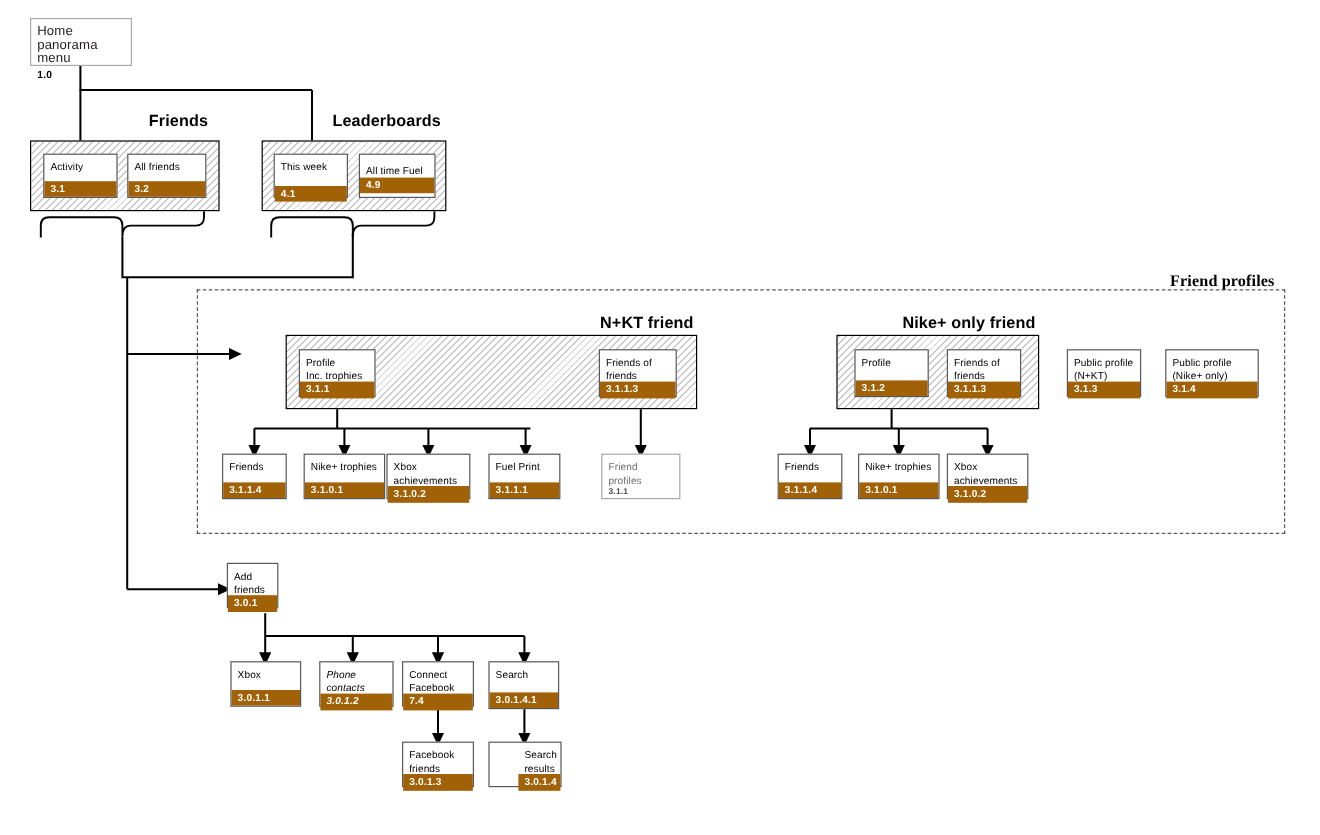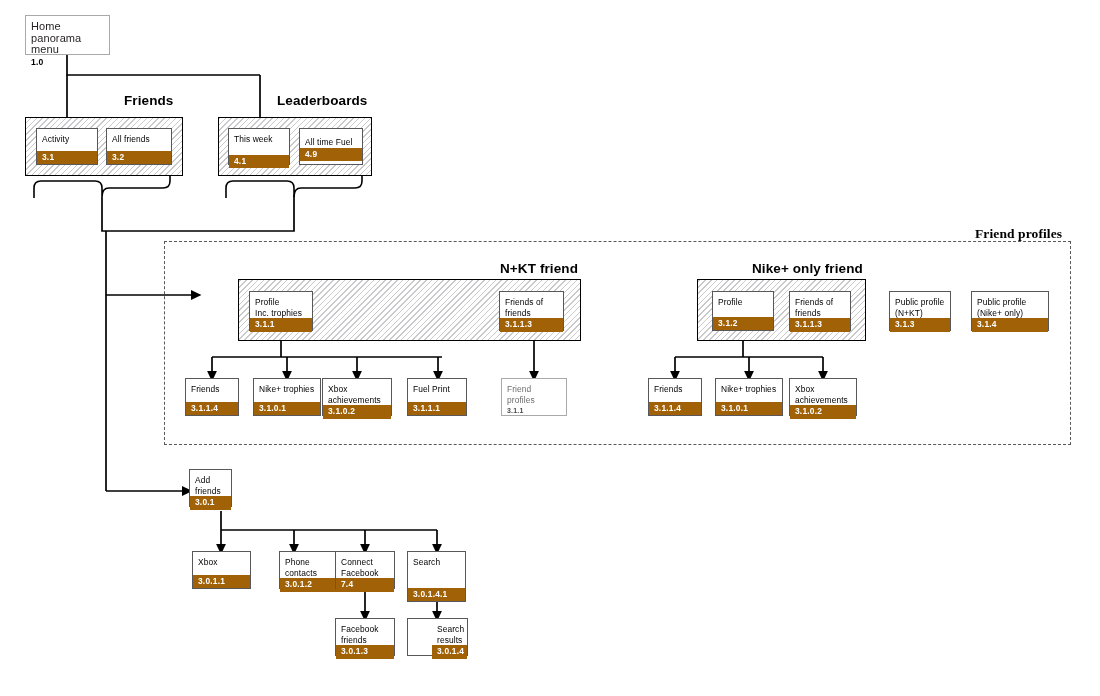--- a/index.html
+++ b/index.html
@@ -272,29 +272,29 @@
         <div class="node-code">3.1.0.2</div>
       </div>
       <div class="node" style="left: 189px; top: 469px; width: 43px; height: 38px;">
         <div class="node-title">Add friends</div>
         <div class="node-code">3.0.1</div>
       </div>
       <div class="node" style="left: 192px; top: 551px; width: 59px; height: 38px;">
         <div class="node-title">Xbox</div>
         <div class="node-code">3.0.1.1</div>
       </div>
-      <div class="node" style="left: 279px; top: 551px; width: 62px; height: 38px;">
+      <div class="node" style="left: 266px; top: 551px; width: 62px; height: 38px; font-style: italic;">
         <div class="node-title">Phone contacts</div>
         <div class="node-code">3.0.1.2</div>
       </div>
       <div class="node" style="left: 335px; top: 551px; width: 60px; height: 38px;">
         <div class="node-title">Connect<br>Facebook</div>
         <div class="node-code">7.4</div>
       </div>
-      <div class="node" style="left: 407px; top: 551px; width: 59px; height: 51px;">
+      <div class="node" style="left: 407px; top: 551px; width: 59px; height: 40px;">
         <div class="node-title">Search</div>
         <div class="node-code">3.0.1.4.1</div>
       </div>
       <div class="node" style="left: 335px; top: 618px; width: 60px; height: 38px;">
         <div class="node-title">Facebook<br>friends</div>
         <div class="node-code">3.0.1.3</div>
       </div>
       <div class="node" style="left: 407px; top: 618px; width: 61px; height: 38px; padding-left: 24px;">
         <div class="node-title">Search results</div>
         <div class="node-code">3.0.1.4</div>

